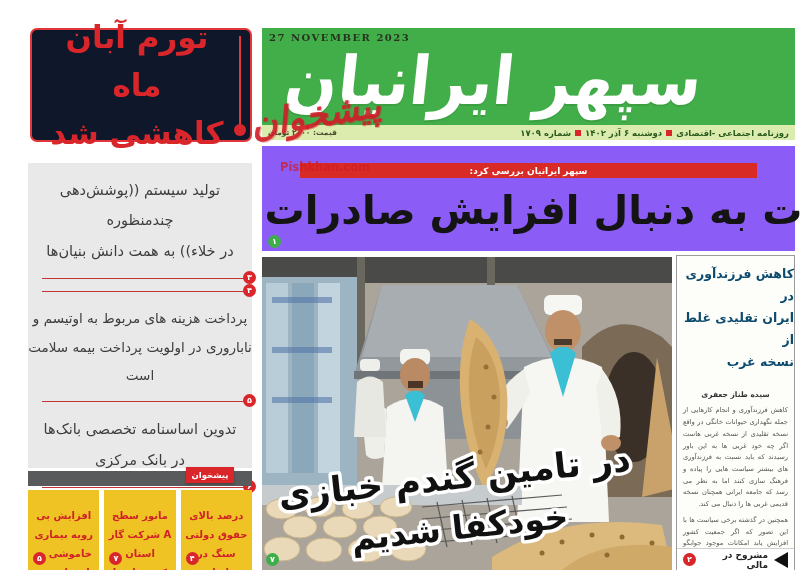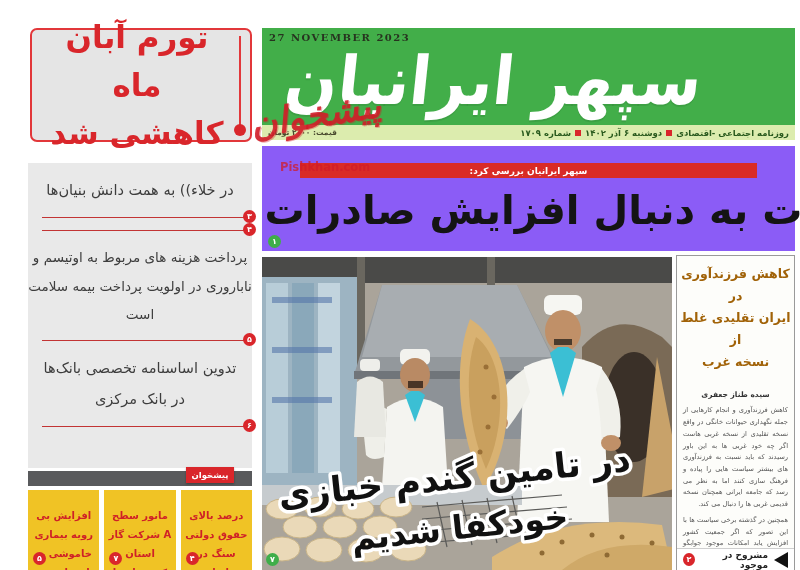--- a/index.html
+++ b/index.html
@@ -4,21 +4,21 @@
 <style>
   * { margin:0; padding:0; box-sizing:border-box; }
   html,body { background:#fff; }
   #page {
     position:relative; width:800px; height:570px; background:#ffffff;
     overflow:hidden; font-family:"DejaVu Sans", sans-serif; direction:rtl;
   }
   
   .flash-box{
     position:absolute; left:30px; top:28px; width:222px; height:114px;
-    background:#e5e5e5; border:2.5px solid #e2373a; border-radius:7px;
+    background:#0f172a; border:2.5px solid #e2373a; border-radius:7px;
   }
   .flash-box .vline{ position:absolute; top:6px; bottom:14px; right:9px; width:2px; background:#e2373a;}
   .flash-box .dot{ position:absolute; right:4px; bottom:4px; width:12px; height:12px; border-radius:50%; background:#d9262b;}
   .flash-title{
     position:absolute; inset:8px 18px 8px 10px; display:flex; flex-direction:column;
     justify-content:center; text-align:center; color:#d9262b; font-weight:bold;
     font-size:31px; line-height:1.55; letter-spacing:-1px;
   }
   
   .masthead{ position:absolute; left:262px; top:28px; width:533px; height:97px; background:#42ae49; }
@@ -71,21 +71,21 @@
   
   .edit-col{ position:absolute; left:676px; top:255px; width:119px; height:315px; background:#fdfdfa;
     border:1px solid #9a9a9a; border-bottom:none; }
   .edit-head{ position:relative; height:23px; border-bottom:1px solid #cfcfcf; background:#fff; }
   .edit-head .grect{ position:absolute; left:4px; top:4px; width:52px; height:14px; background:#6d6e71; border-radius:2px;}
   .tri-black{ position:absolute; left:60px; top:2px; width:0; height:0;
     border-top:9px solid transparent; border-bottom:9px solid transparent; border-right:16px solid #111;}
   .tri-red{ position:absolute; left:68px; top:6px; width:0; height:0;
     border-top:5px solid transparent; border-bottom:5px solid transparent; border-right:9px solid #d9262b;}
   .edit-head .lbl{ position:absolute; right:6px; top:5px; font-size:10px; color:#222; font-weight:bold;}
-  .edit-title{ color:#a16207; font-weight:bold; font-size:12.5px; text-align:center; line-height:1.75; margin-top:7px;}
+  .edit-title{ color:#0c4a6e; font-weight:bold; font-size:12.5px; line-height:1.75; margin-top:7px;}
   .edit-byline{ text-align:center; font-size:7.5px; color:#333; margin-top:18px; font-weight:bold;}
   .edit-body{ padding:6px 6px 0 6px; font-size:6.7px; color:#555; text-align:justify; line-height:1.75; }
   .edit-body p{ margin-bottom:4px; }
   .edit-foot{ position:absolute; left:0; right:0; bottom:0; height:22px; border-top:1px solid #cfcfcf; background:#fff;
     display:flex; align-items:center; justify-content:flex-start; gap:4px; padding:0 6px; }
   .edit-foot .tri{ width:0; height:0; border-top:8px solid transparent; border-bottom:8px solid transparent;
     border-right:14px solid #111; margin-left:2px;}
   .edit-foot .txt{ font-size:9px; color:#222; font-weight:bold; }
 </style>
 </head>
@@ -122,20 +122,21 @@
   <div class="wm-url">Pishkhan.com</div>
 
   <div class="headline-box">
     <div class="kicker">سپهر ایرانیان بررسی کرد:</div>
     <div class="headline">امارات به دنبال افزایش صادرات نفت</div>
     <div class="pgdot">۱</div>
   </div>
 
   <div class="left-col">
     <div class="news-item">
+      <div>تولید سیستم ((پوشش‌دهی چندمنظوره</div>
       <div>در خلاء)) به همت دانش بنیان‌ها</div>
     </div>
     <div class="divider">
       <span class="num">۳</span>
     </div>
     <div class="divider">
       <span class="num">۴</span>
     </div>
     <div class="news-item" style="font-size:13.5px;text-align:center;">
       <div>پرداخت هزینه های مربوط به اوتیسم و</div>
@@ -281,18 +282,18 @@
       <div>ایران تقلیدی غلط از</div>
       <div>نسخه غرب</div>
     </div>
     <div class="edit-byline">سیده طناز جعفری</div>
     <div class="edit-body">
       <p>کاهش فرزندآوری و انجام کارهایی از جمله نگهداری حیوانات خانگی در واقع نسخه تقلیدی از نسخه غربی هاست اگر چه خود غربی ها به این باور رسیدند که باید نسبت به فرزندآوری های بیشتر سیاست هایی را پیاده و فرهنگ سازی کنند اما به نظر می رسد که جامعه ایرانی همچنان نسخه قدیمی غربی ها را دنبال می کند.</p>
       <p>همچنین در گذشته برخی سیاست ها با این تصور که اگر جمعیت کشور افزایش یابد امکانات موجود جوابگو نیست و بر تعداد فرزند کمتر تکیه کرده و چه بسا از دادن شناسنامه به فرزند چهارم خانواده خودداری می کردند و حتی خانواده هایی که اولاد چهارم داشتند این فرزندان شامل بیمه نمی شدند و با راههای مختلف در تلاش برای متوقف کردن رشد جمعیت بودند اما پس از آن مقام معظم رهبری با تیزبینی و درایت سیاست های کلی افزایش جمعیت را ابلاغ کرده و هشدار جدی داده و افزایش جمعیت را یکی از استراتژی های مهم کشور قرار دادند.</p>
     </div>
     <div class="edit-foot">
       <span class="tri"></span>
-      <span class="txt">مشروح در موجود</span>
+      <span class="txt">مشروح در مالی</span>
       <span class="rnum" style="position:static;">۲</span>
     </div>
   </div>
 
 </div>
 
 </body></html>

